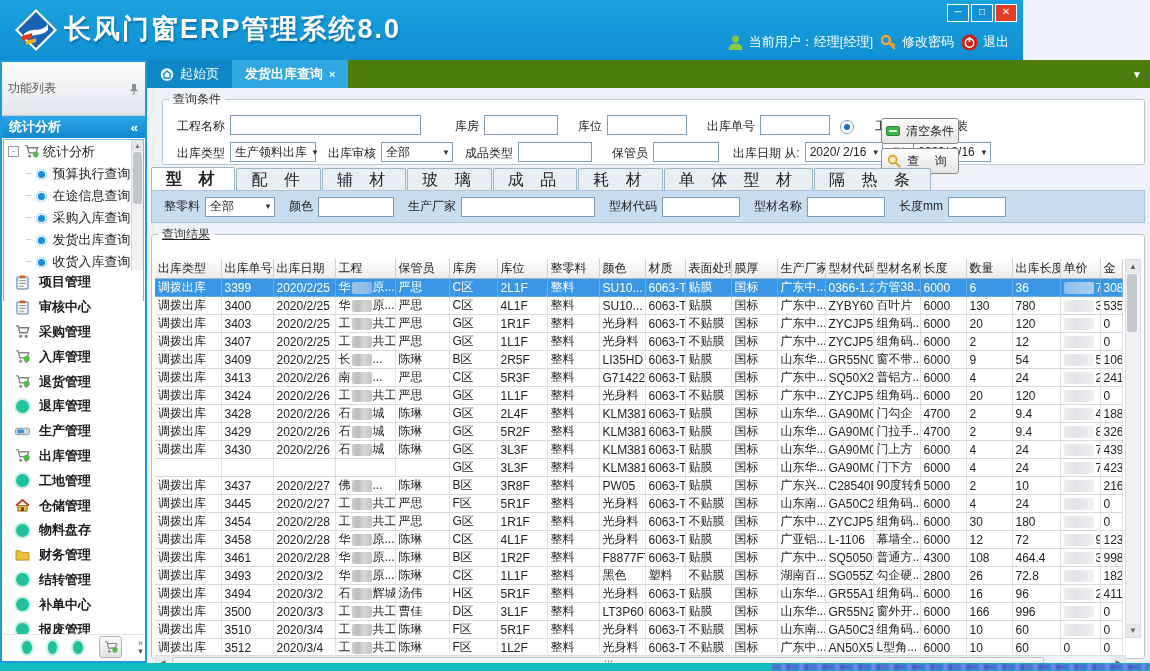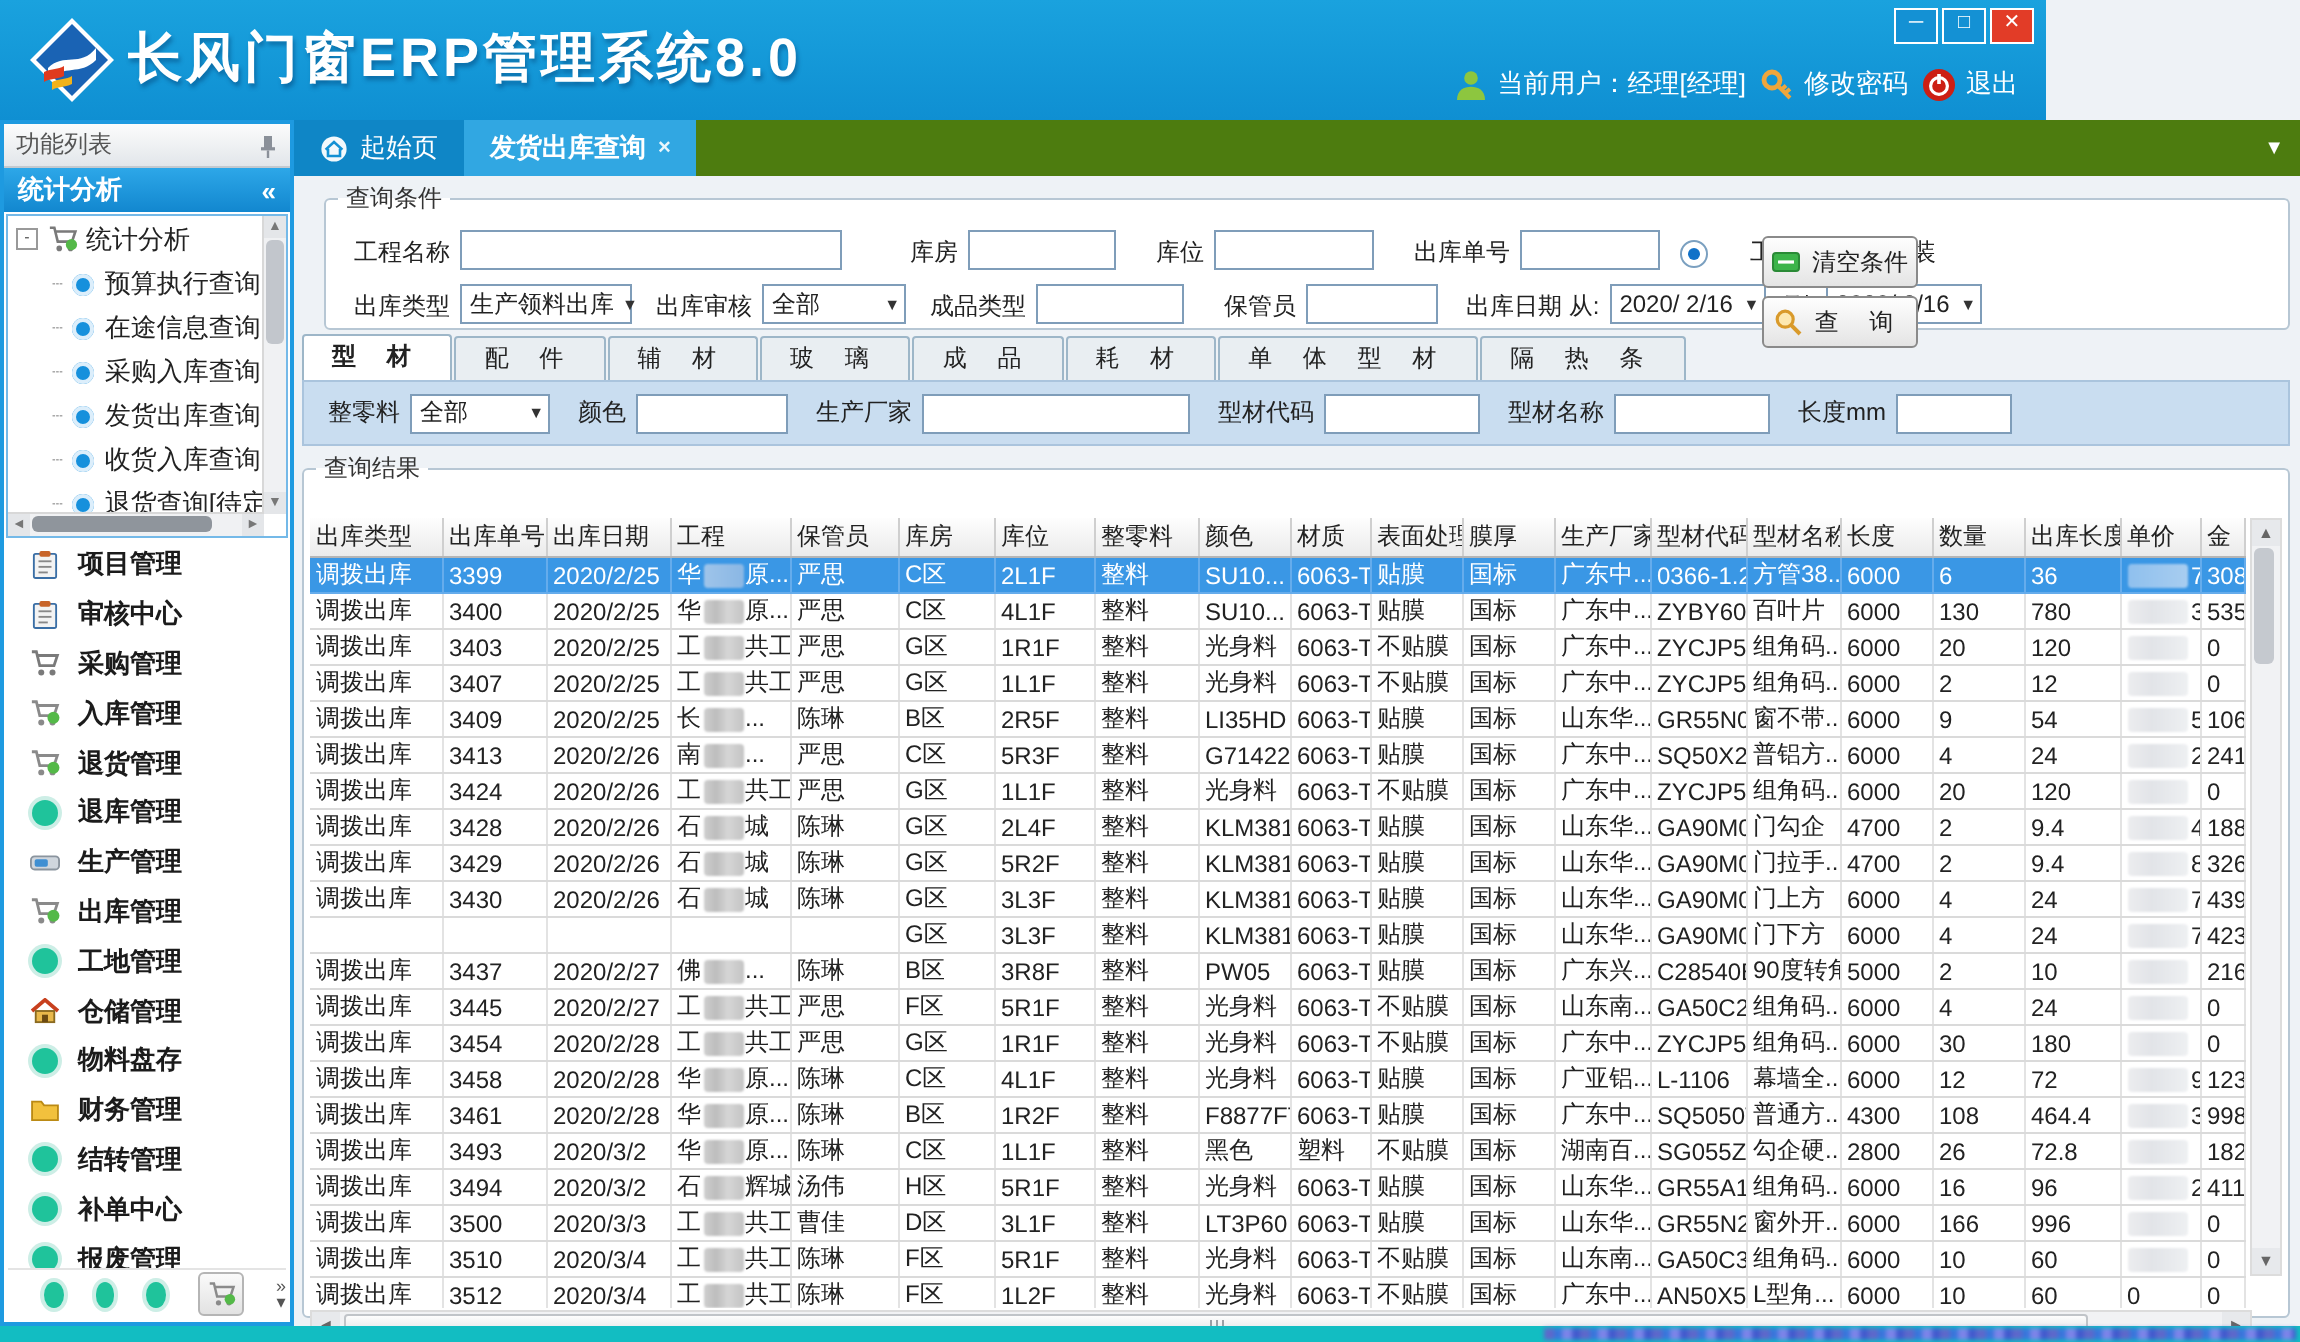--- a/index.html
+++ b/index.html
@@ -15,21 +15,21 @@
   .wbtn{width:20px;height:16px;border:1px solid #fff;background:#1491d4;color:#fff;
     font-size:10px;line-height:14px;text-align:center;font-weight:bold;cursor:pointer;}
   .wbtn.close{background:#e23c27;}
   .userbar{position:absolute;right:14px;top:33px;display:flex;align-items:center;gap:7px;color:#fff;font-size:13px;}
   .userbar .seg{display:flex;align-items:center;gap:5px;}
   .uicon{width:17px;height:17px;display:inline-block;}
   
   .sidebar{position:absolute;left:0;top:60px;width:147px;height:603px;background:#fff;box-sizing:border-box;
     border:2px solid #1e9ae0;}
   .func-header{height:21px;background:linear-gradient(#fcfcfc,#e2e6ea);border-bottom:1px solid #c3c9cf;
-    color:#555;display:flex;align-items:center;justify-content:space-between;padding:0 6px;}
+    color:#555;display:flex;align-items:center;justify-content:space-between;padding:16px 6px;}
   .group-header{height:22px;background:linear-gradient(#2da7e8,#1287cf);color:#fff;font-weight:bold;
     display:flex;align-items:center;justify-content:space-between;padding:0 7px;font-size:13px;}
   .treebox{position:relative;height:160px;border:1px solid #74b9e8;margin:1px;background:#fff;overflow:hidden;}
   .tree-inner{position:absolute;left:0;top:0;right:11px;bottom:11px;overflow:hidden;}
   .tree-root{display:flex;align-items:center;gap:4px;height:23px;padding-left:4px;font-size:13px;}
   .tbox{width:9px;height:9px;border:1px solid #999;color:#555;font-size:8px;line-height:7px;text-align:center;background:#fff;}
   .tree-item{display:flex;align-items:center;gap:5px;height:22px;padding-left:22px;font-size:13px;white-space:nowrap;}
   .tdash{color:#aaa;font-size:9px;}
   .bluedot{width:11px;height:11px;border-radius:50%;background:#1690dc;box-shadow:inset 0 0 0 2px #dceefb;flex:0 0 auto;}
   .vscroll{position:absolute;right:0;top:0;bottom:11px;width:11px;background:#f0f1f3;border-left:1px solid #d8d8d8;}
@@ -69,26 +69,26 @@
   .radio{display:flex;align-items:center;gap:21px;margin-left:10px;cursor:pointer;}
   .rdot{width:12px;height:12px;border-radius:50%;border:1px solid #7ba0c0;background:#fff;position:relative;}
   .rdot.on::after{content:"";position:absolute;left:3px;top:3px;width:6px;height:6px;border-radius:50%;background:#1272c8;}
   .qbtn{position:absolute;left:718px;width:76px;height:24px;border:1px solid #8a8a8a;border-radius:3px;
     background:linear-gradient(#fefefe,#e4e4e4);display:flex;align-items:center;justify-content:center;gap:6px;
     font-size:12px;cursor:pointer;}
   .qbtn.clear{top:10px;}
   .qbtn.search{top:40px;letter-spacing:6px;}
   .mtabs{position:absolute;left:4px;top:108px;display:flex;align-items:flex-end;height:22px;}
   .mtab{height:21px;line-height:21px;padding:0 14px;border:1px solid #9db6c8;border-bottom:none;background:#e9eef2;
-    letter-spacing:6px;font-size:12px;cursor:pointer;border-radius:2px 2px 0 0;margin-right:1px;white-space:nowrap;}
+    letter-spacing:6px;font-size:16px;cursor:pointer;border-radius:2px 2px 0 0;margin-right:1px;white-space:nowrap;}
   .mtab.active{background:#fff;font-weight:bold;height:22px;}
   .filterbar{position:absolute;left:4px;right:5px;top:130px;height:33px;background:#c9ddf0;border:1px solid #aac4dd;
     box-sizing:border-box;display:flex;align-items:center;padding-left:12px;}
   .filterbar .ql{margin-left:14px;}
-  .results{position:absolute;left:4px;right:5px;top:166px;height:433px;box-sizing:border-box;}
+  .results{position:absolute;left:4px;right:5px;top:166px;height:433px;box-sizing:border-box;text-decoration:underline;}
   .gridwrap{position:absolute;left:3px;right:3px;top:16px;bottom:4px;overflow:hidden;}
   table.grid{border-collapse:collapse;table-layout:fixed;width:967px;}
   .grid th{background:linear-gradient(#fefefe,#ebebeb);border-right:1px solid #cfcfcf;border-bottom:1px solid #b5b5b5;
     font-weight:normal;font-size:12px;text-align:left;padding:0 0 0 3px;height:19px;white-space:nowrap;overflow:hidden;}
   .grid td{border-right:1px solid #e3e3e3;border-bottom:1px solid #dadada;font-size:12px;height:17px;
     padding:0 0 0 3px;white-space:nowrap;overflow:hidden;}
   tr.sel td{background:#3a97e5;color:#fff;border-right-color:#65acec;border-bottom-color:#65acec;}
   .cz{display:inline-block;height:12px;vertical-align:middle;border-radius:2px;
     background:linear-gradient(90deg,#cfcfcf,#bdbdbd 30%,#d6d6d6 60%,#c4c4c4);filter:blur(.4px);}
   .cz.proj{width:20px;margin:0 1px;}

